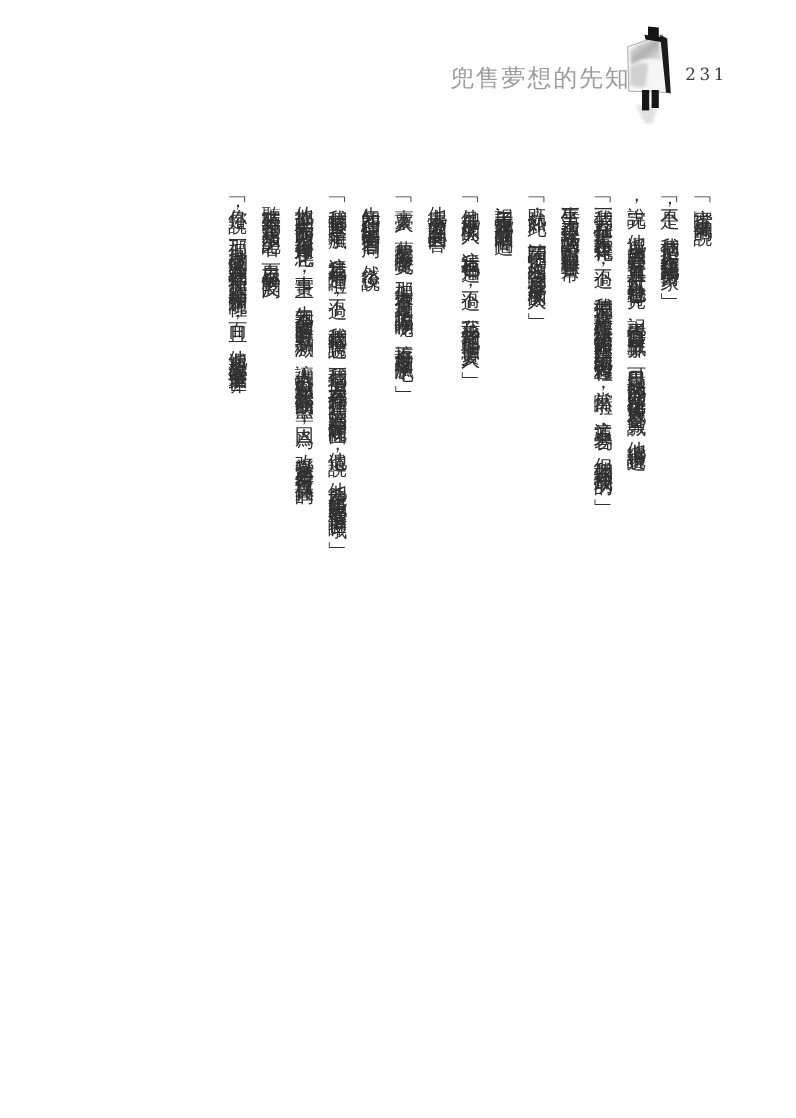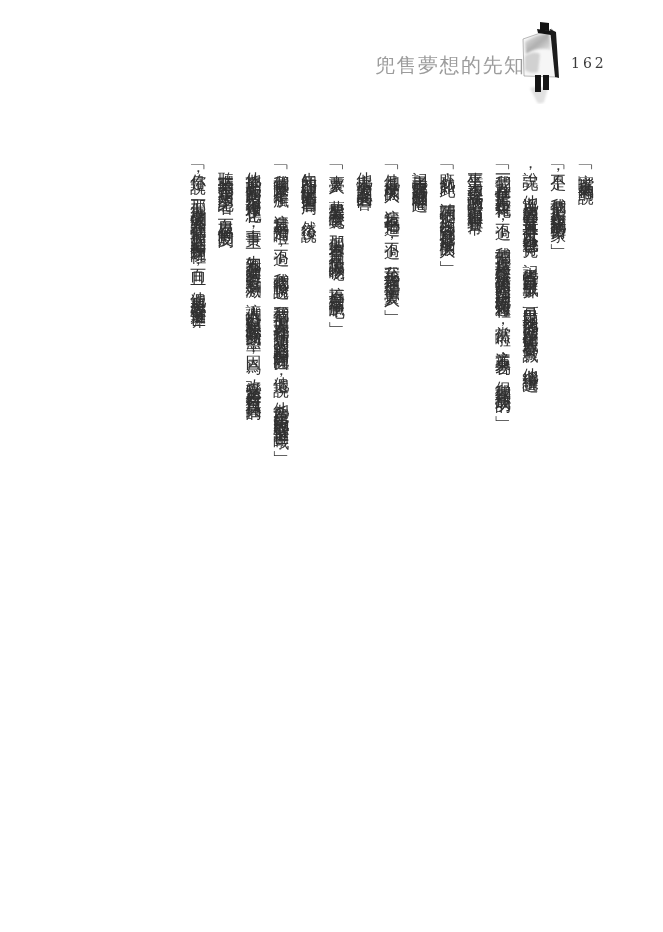--- a/index.html
+++ b/index.html
@@ -87,21 +87,21 @@
       <rect x="19" y="55" width="6" height="17" fill="#161616"></rect>
       <rect x="27" y="55" width="6" height="15" fill="#161616"></rect>
 
       <path d="M24 2 L33 3 L33 11 L24 10 Z" fill="#141414"></path>
       <path d="M21 9 L36 11 L35 15 L22 13 Z" fill="#141414"></path>
 
       <polygon points="34,9 40,12 43,58 39,57" fill="#1c1c1c"></polygon>
     </svg>
   </div>
 
-  <div class="page-number">162</div>
+  <div class="page-number">231</div>
 
   <div class="body-text">
     <p>「蜜嘴」神氣的說：</p>
     <p>「不是，我們是把人生複雜化的藝術家。」</p>
     <p>說完，他逕自大笑的聲音甚至連五十公尺以外也聽得見。記者覺得自己被戲弄了，可是巴爾托洛的態度卻比任何人都要眞誠。他繼續說道：</p>
     <p>「我們一直在忙著把人生複雜化。不過，我們現在正處於想辦法讓複雜的人生回歸單純的複雜過程。當然啦，這並不容易，但我們總會成功的。」</p>
     <p>生平第一次被記者採訪的「蜜嘴」顯得興奮異常。</p>
     <p>「既然如此，請問你們一行人的領隊到底是什麼樣的人？」</p>
     <p>記者用充滿好奇的眼神問道。</p>
     <p>「他是什麼樣的人，這我也不知道。不過，我至少知道他是一個賣夢人。」</p>

